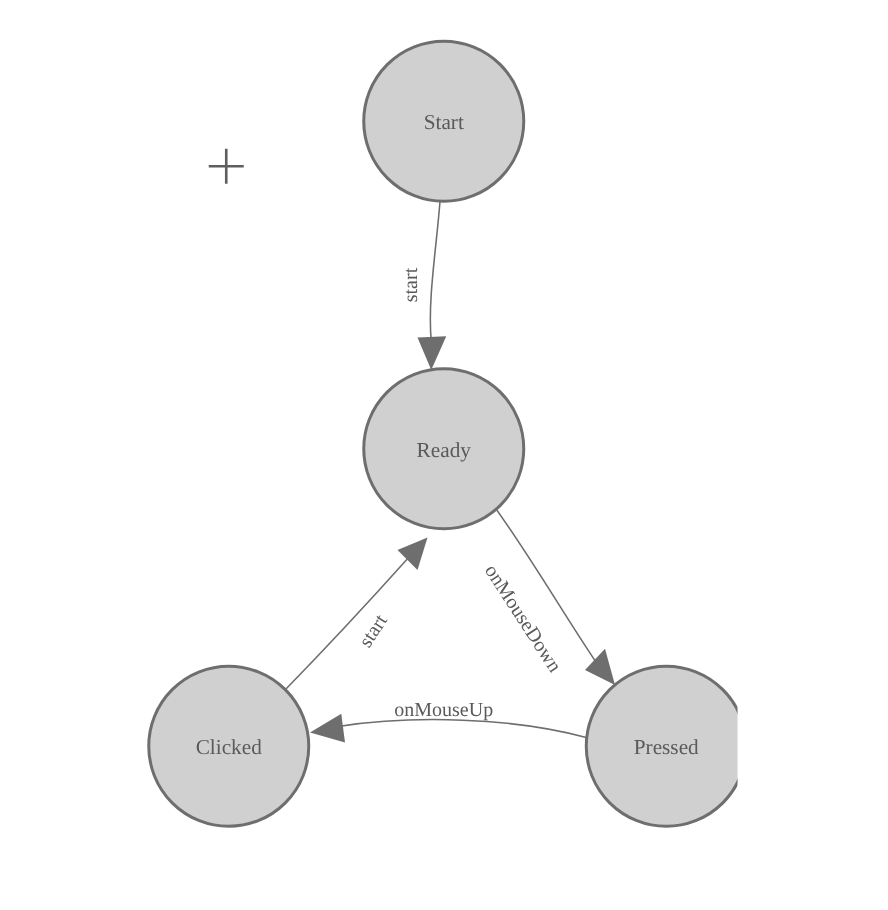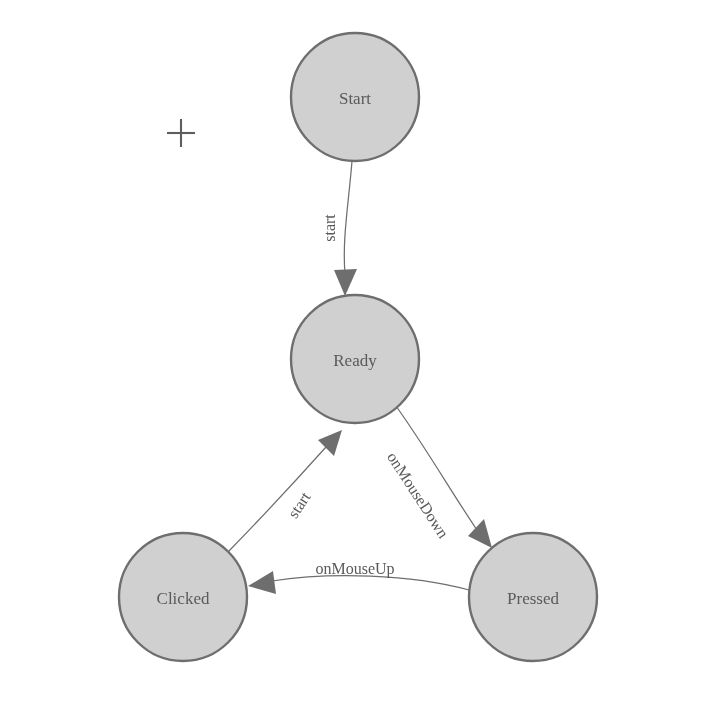--- a/index.html
+++ b/index.html
@@ -10,21 +10,20 @@
   }
   body {
     font-family: "Liberation Serif", "DejaVu Serif", serif;
   }
   #canvas-root {
     position: relative;
     width: 590px;
     height: 728px;
     background: #ffffff;
     overflow: hidden;
-    padding-left: 16px;
   }
   #diagram-svg {
     position: absolute;
     left: 0;
     top: 0;
     width: 710px;
     height: 728px;
     display: block;
   }
   .node-shape {

